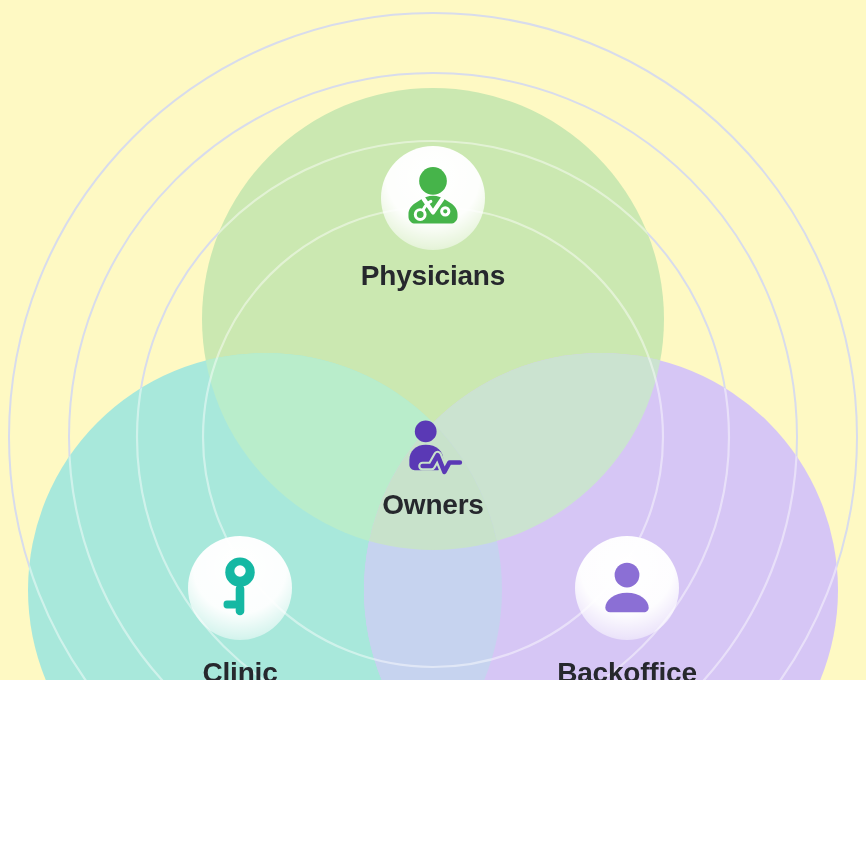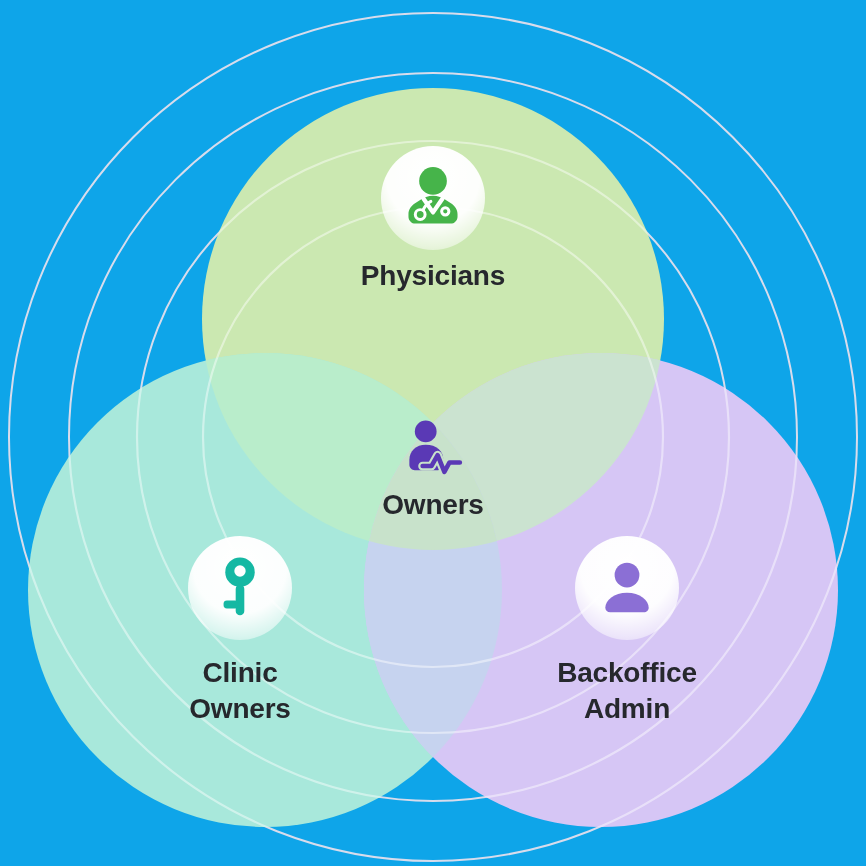--- a/index.html
+++ b/index.html
@@ -1,17 +1,17 @@
 <!DOCTYPE html>
 <html><head>
 <meta charset="utf-8">
 <style>
   html, body { margin: 0; padding: 0; background: #ffffff; }
   body { width: 866px; height: 866px; font-family: "Liberation Sans", sans-serif; }
-  .stage { position: relative; width: 866px; height: 866px; overflow: hidden; background: #0ea5e9; }
+  .stage { position: relative; width: 866px; height: 680px; overflow: hidden; background: #fef9c3; }
   .venn-svg { position: absolute; left: 0; top: 0; }
 
   .badge {
     position: absolute; width: 104px; height: 104px; border-radius: 50%;
     display: flex; align-items: center; justify-content: center;
     background: radial-gradient(circle at 50% 30%,
       rgba(255,255,255,1) 0%,
       rgba(255,255,255,0.96) 52%,
       rgba(255,255,255,0.55) 78%,
       rgba(255,255,255,0.05) 100%);

